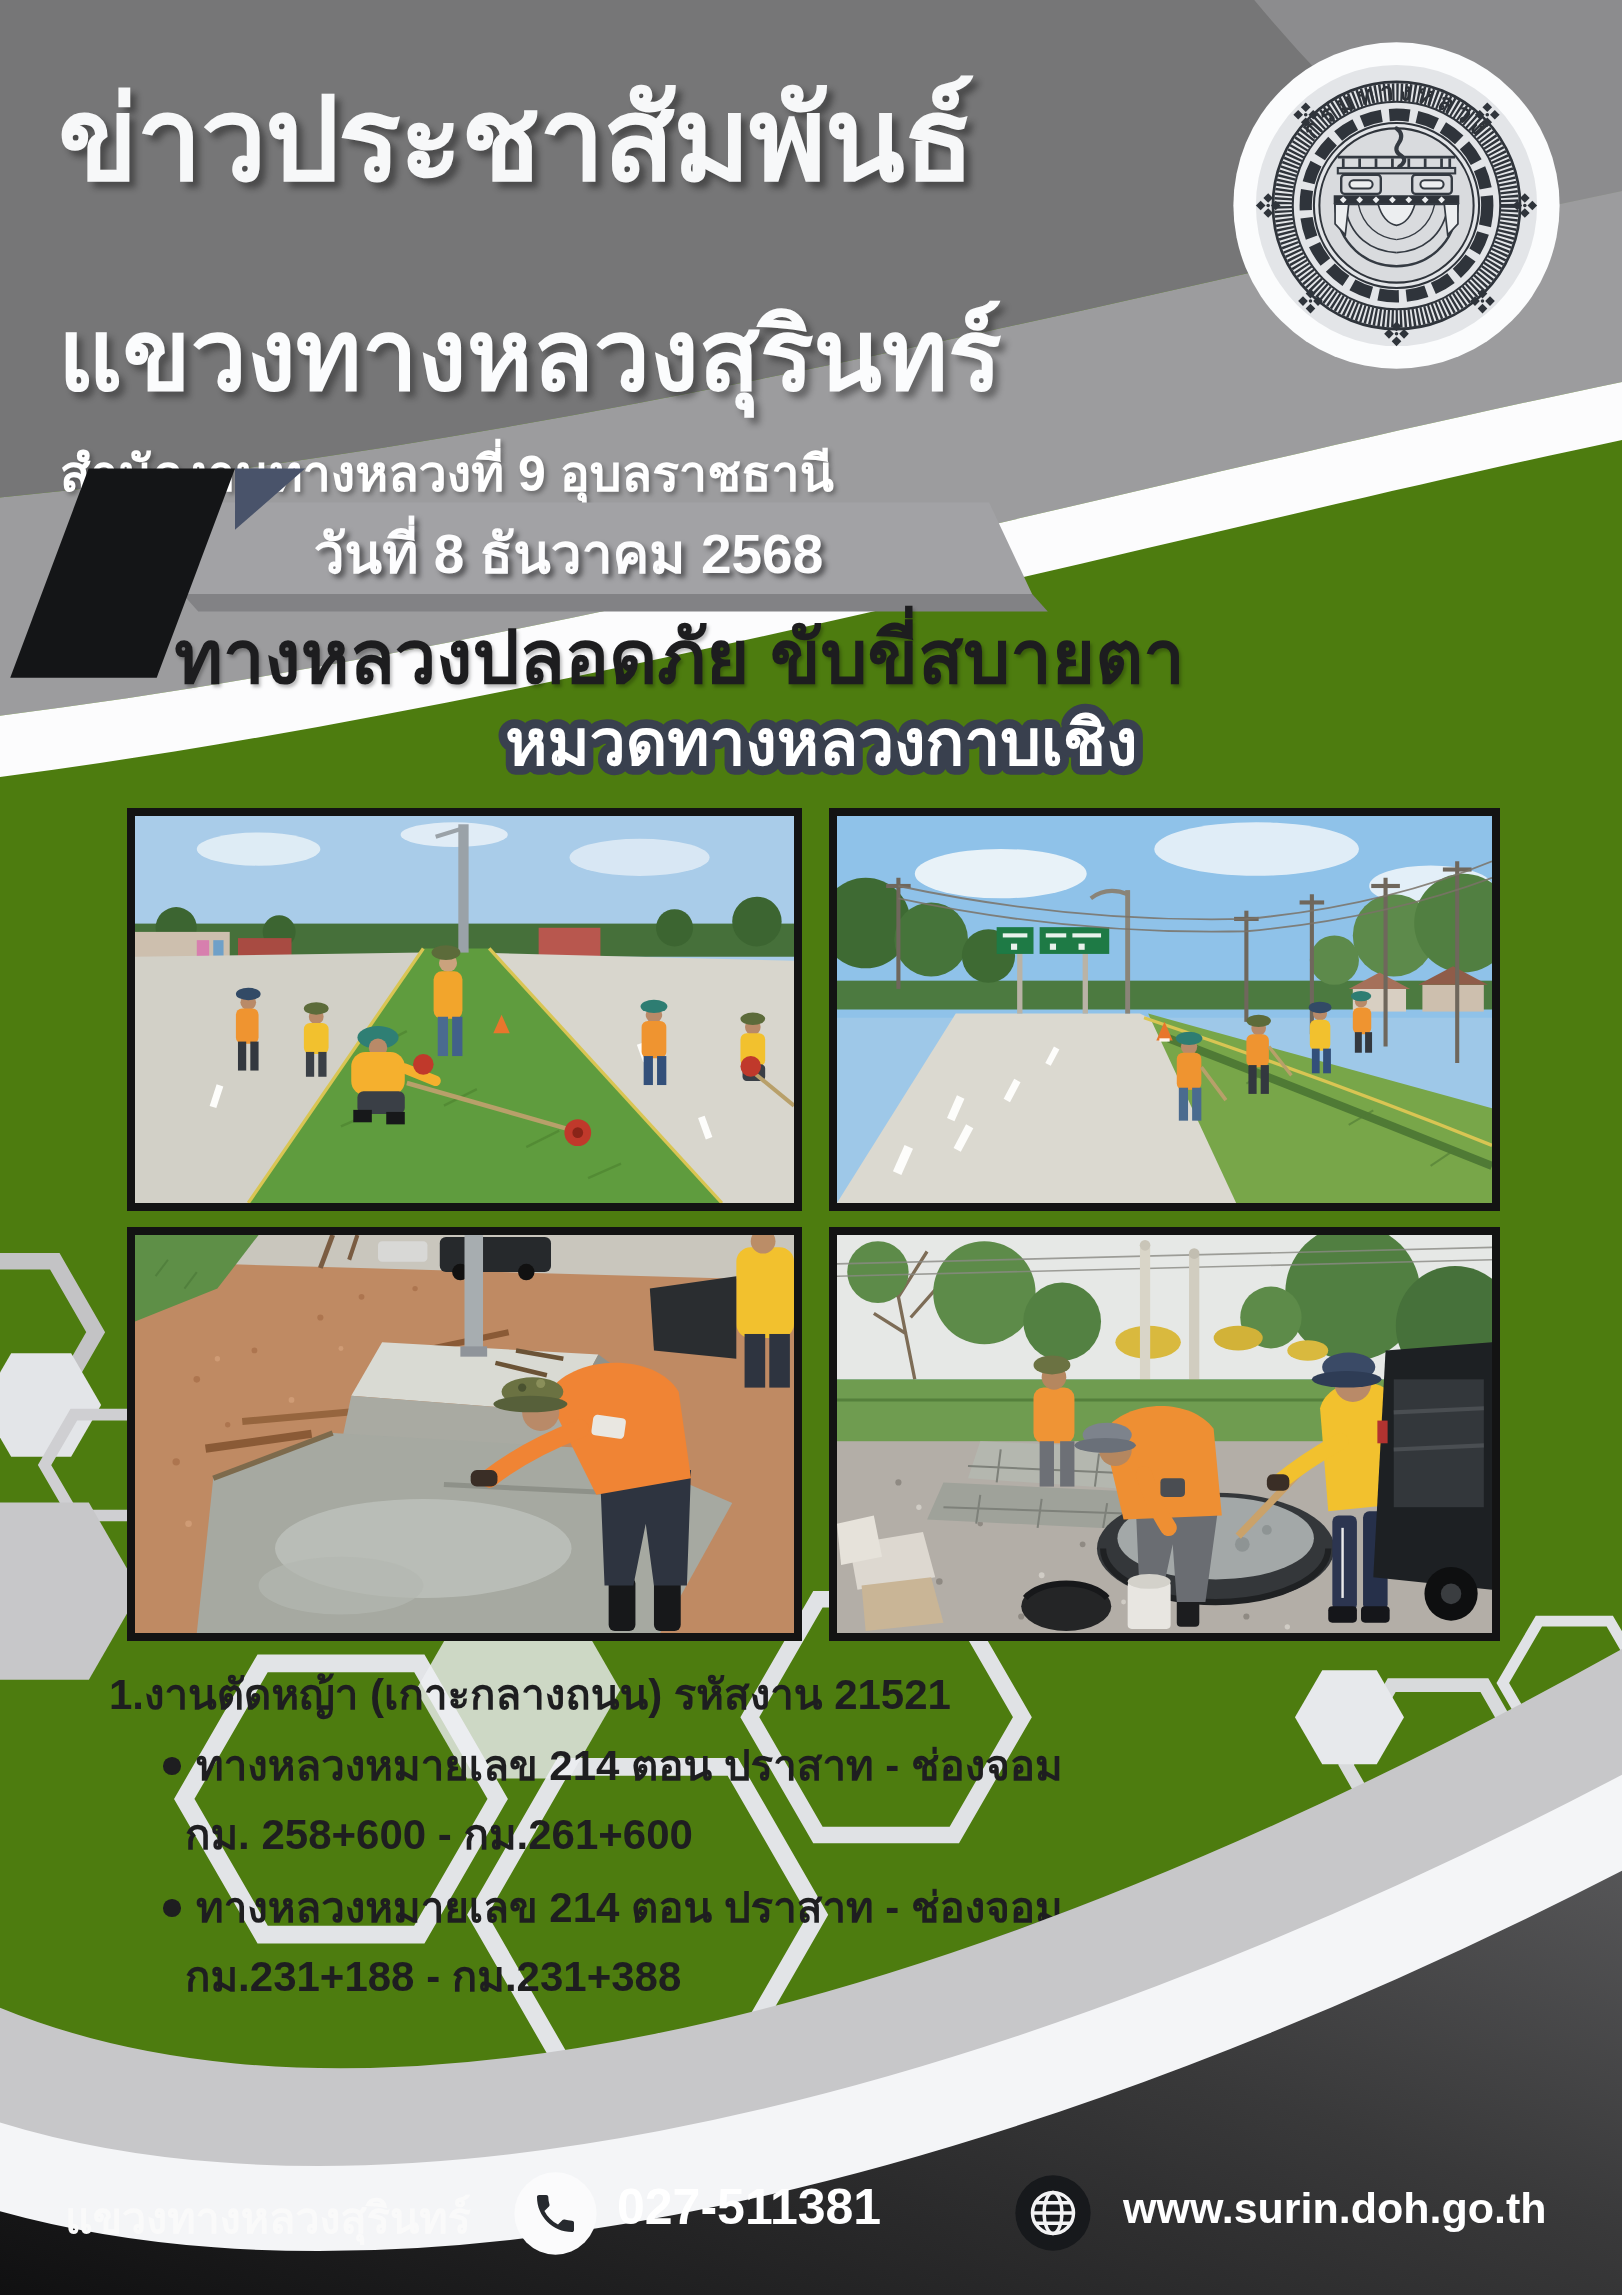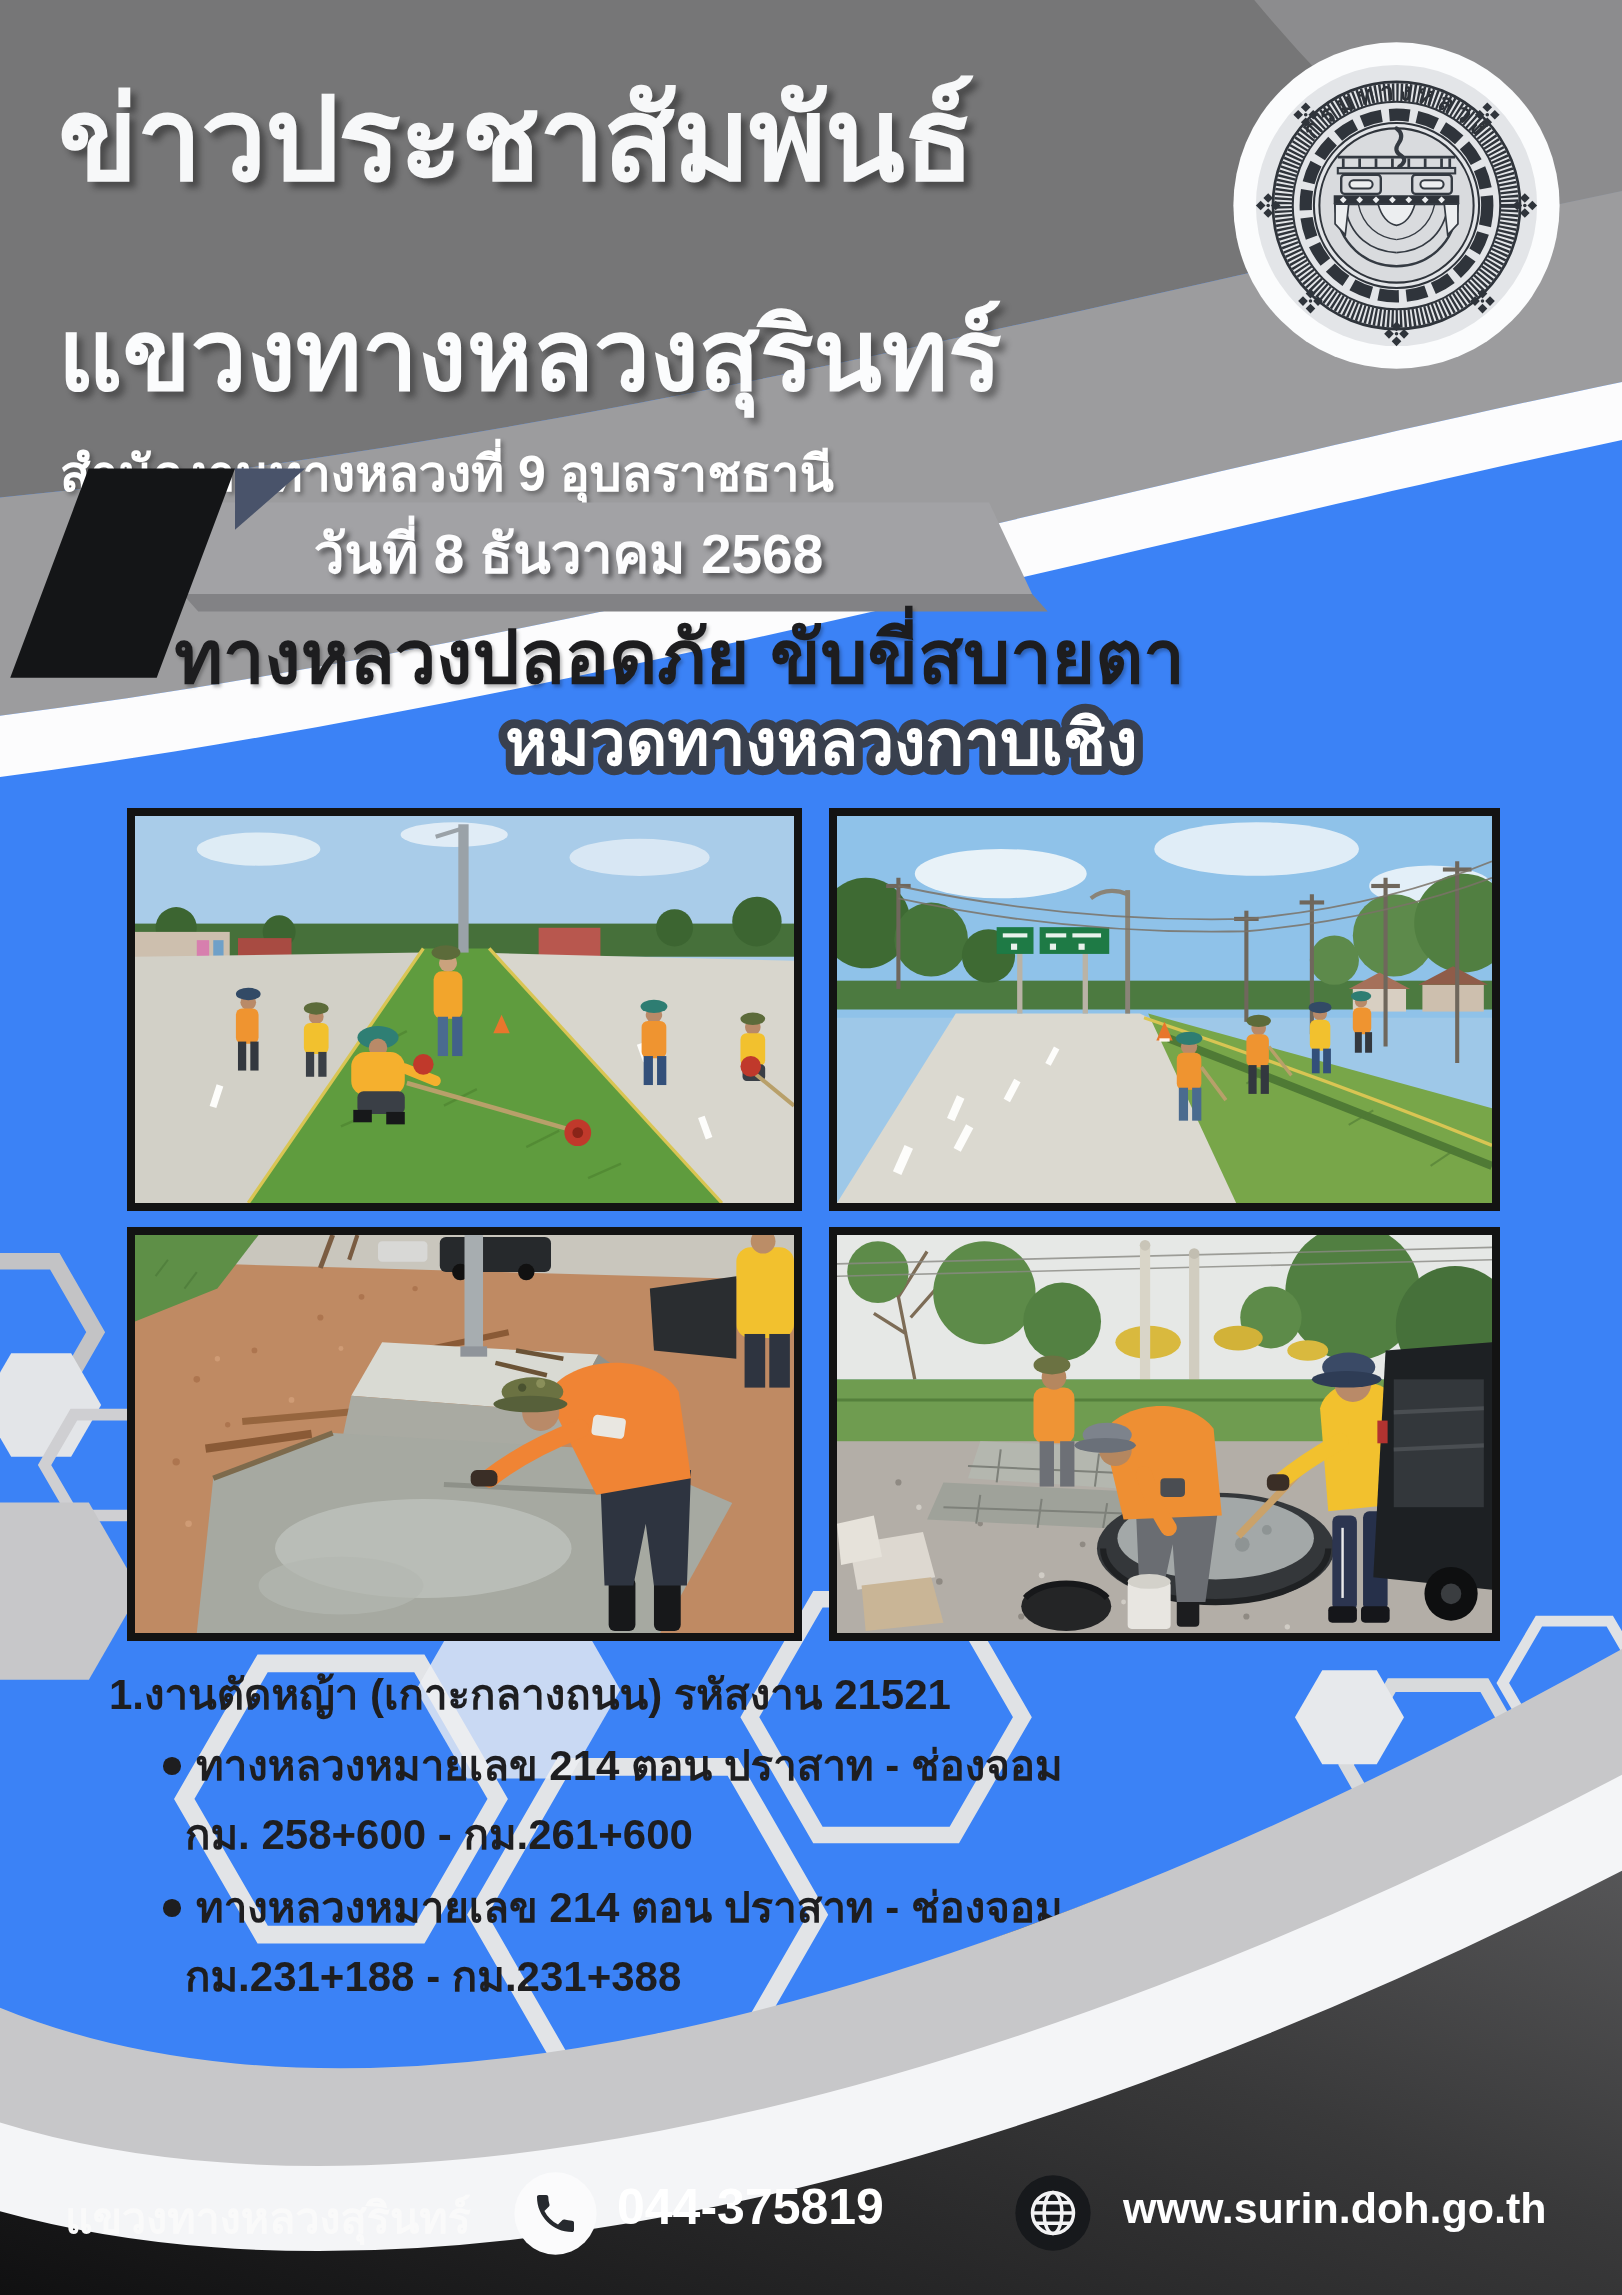--- a/index.html
+++ b/index.html
@@ -1,18 +1,18 @@
 <!DOCTYPE html>
 <html style="font-size:11px"><head>
 <meta charset="utf-8">
 <style>
   html,body{margin:0;padding:0;background:#dcdee0;}
   .poster{
     position:relative; width:1623px; height:2295px; overflow:hidden;
-    background:#3b82f6;
+    background:#4d7c0f;
     font-family:"Liberation Sans","DejaVu Sans",sans-serif;
   }
   .abs{position:absolute;}
   svg{display:block;}
   
   .news-title{
     left:58px; top:67px; width:1159px;
     font-size:117px; font-weight:bold; color:#f7f8f9; line-height:1.25;
     text-shadow:6.1px 6.1px 6.8px rgba(20,20,20,.45);
     letter-spacing:-1.4px; white-space:nowrap;
@@ -573,21 +573,21 @@
   </svg>
 
   <div class="abs footer-org">แขวงทางหลวงสุรินทร์</div>
 
   <svg class="abs" style="left:513px;top:2171px" width="85" height="85" viewBox="0 0 124 124">
     <circle cx="62" cy="62" r="60" fill="#fbfbfc"></circle>
     <g transform="translate(26,26) scale(3)">
       <path d="M6.62 10.79c1.44 2.83 3.76 5.14 6.59 6.59l2.2-2.21c.27-.26.66-.35 1.01-.24 1.12.37 2.33.57 3.58.57.55 0 1 .45 1 1V20c0 .55-.45 1-1 1-9.39 0-17-7.61-17-17 0-.55.45-1 1-1h3.5c.55 0 1 .45 1 1 0 1.25.2 2.46.57 3.57.11.35.03.74-.25 1.02l-2.2 2.2z" fill="#26292e"></path>
     </g>
   </svg>
-  <div class="abs phone-number">044-375819</div>
+  <div class="abs phone-number">027-511381</div>
 
   <svg class="abs" style="left:1014px;top:2174px" width="78" height="78" viewBox="0 0 114 114">
     <circle cx="57" cy="57" r="55" fill="#17191c"></circle>
     <g stroke="#f2f2f3" stroke-width="5" fill="none">
       <circle cx="57" cy="57" r="30"></circle>
       <ellipse cx="57" cy="57" rx="13" ry="30"></ellipse>
       <line x1="27" y1="57" x2="87" y2="57"></line>
       <line x1="31" y1="42" x2="83" y2="42"></line>
       <line x1="31" y1="72" x2="83" y2="72"></line>
     </g>

